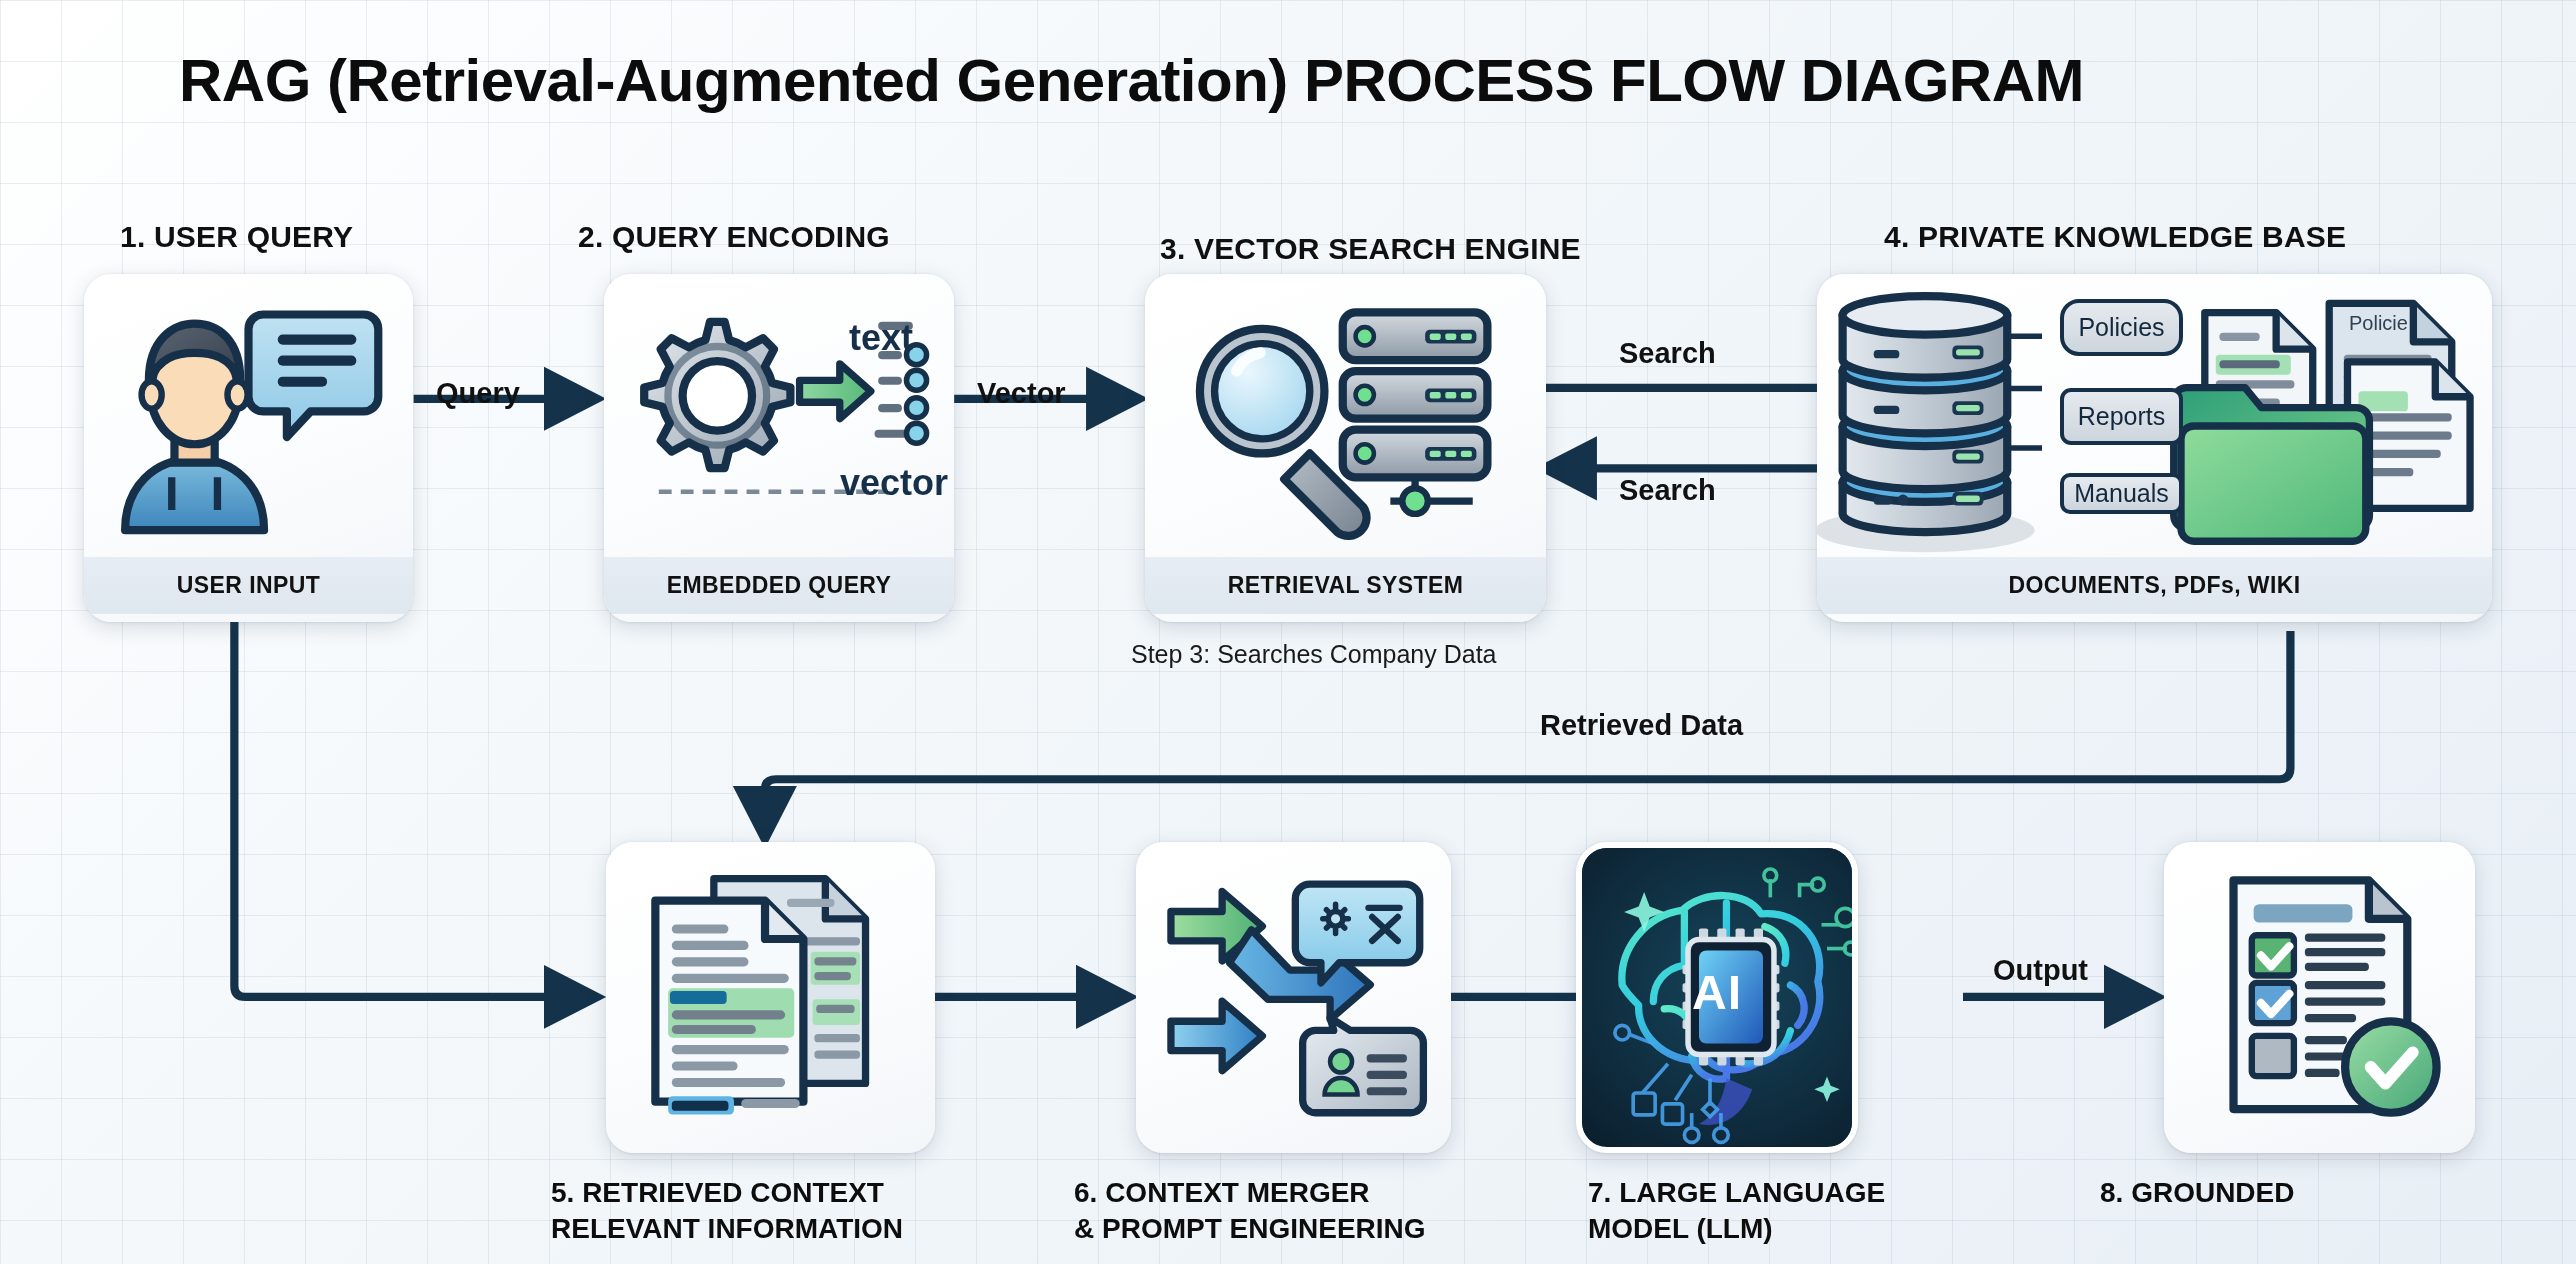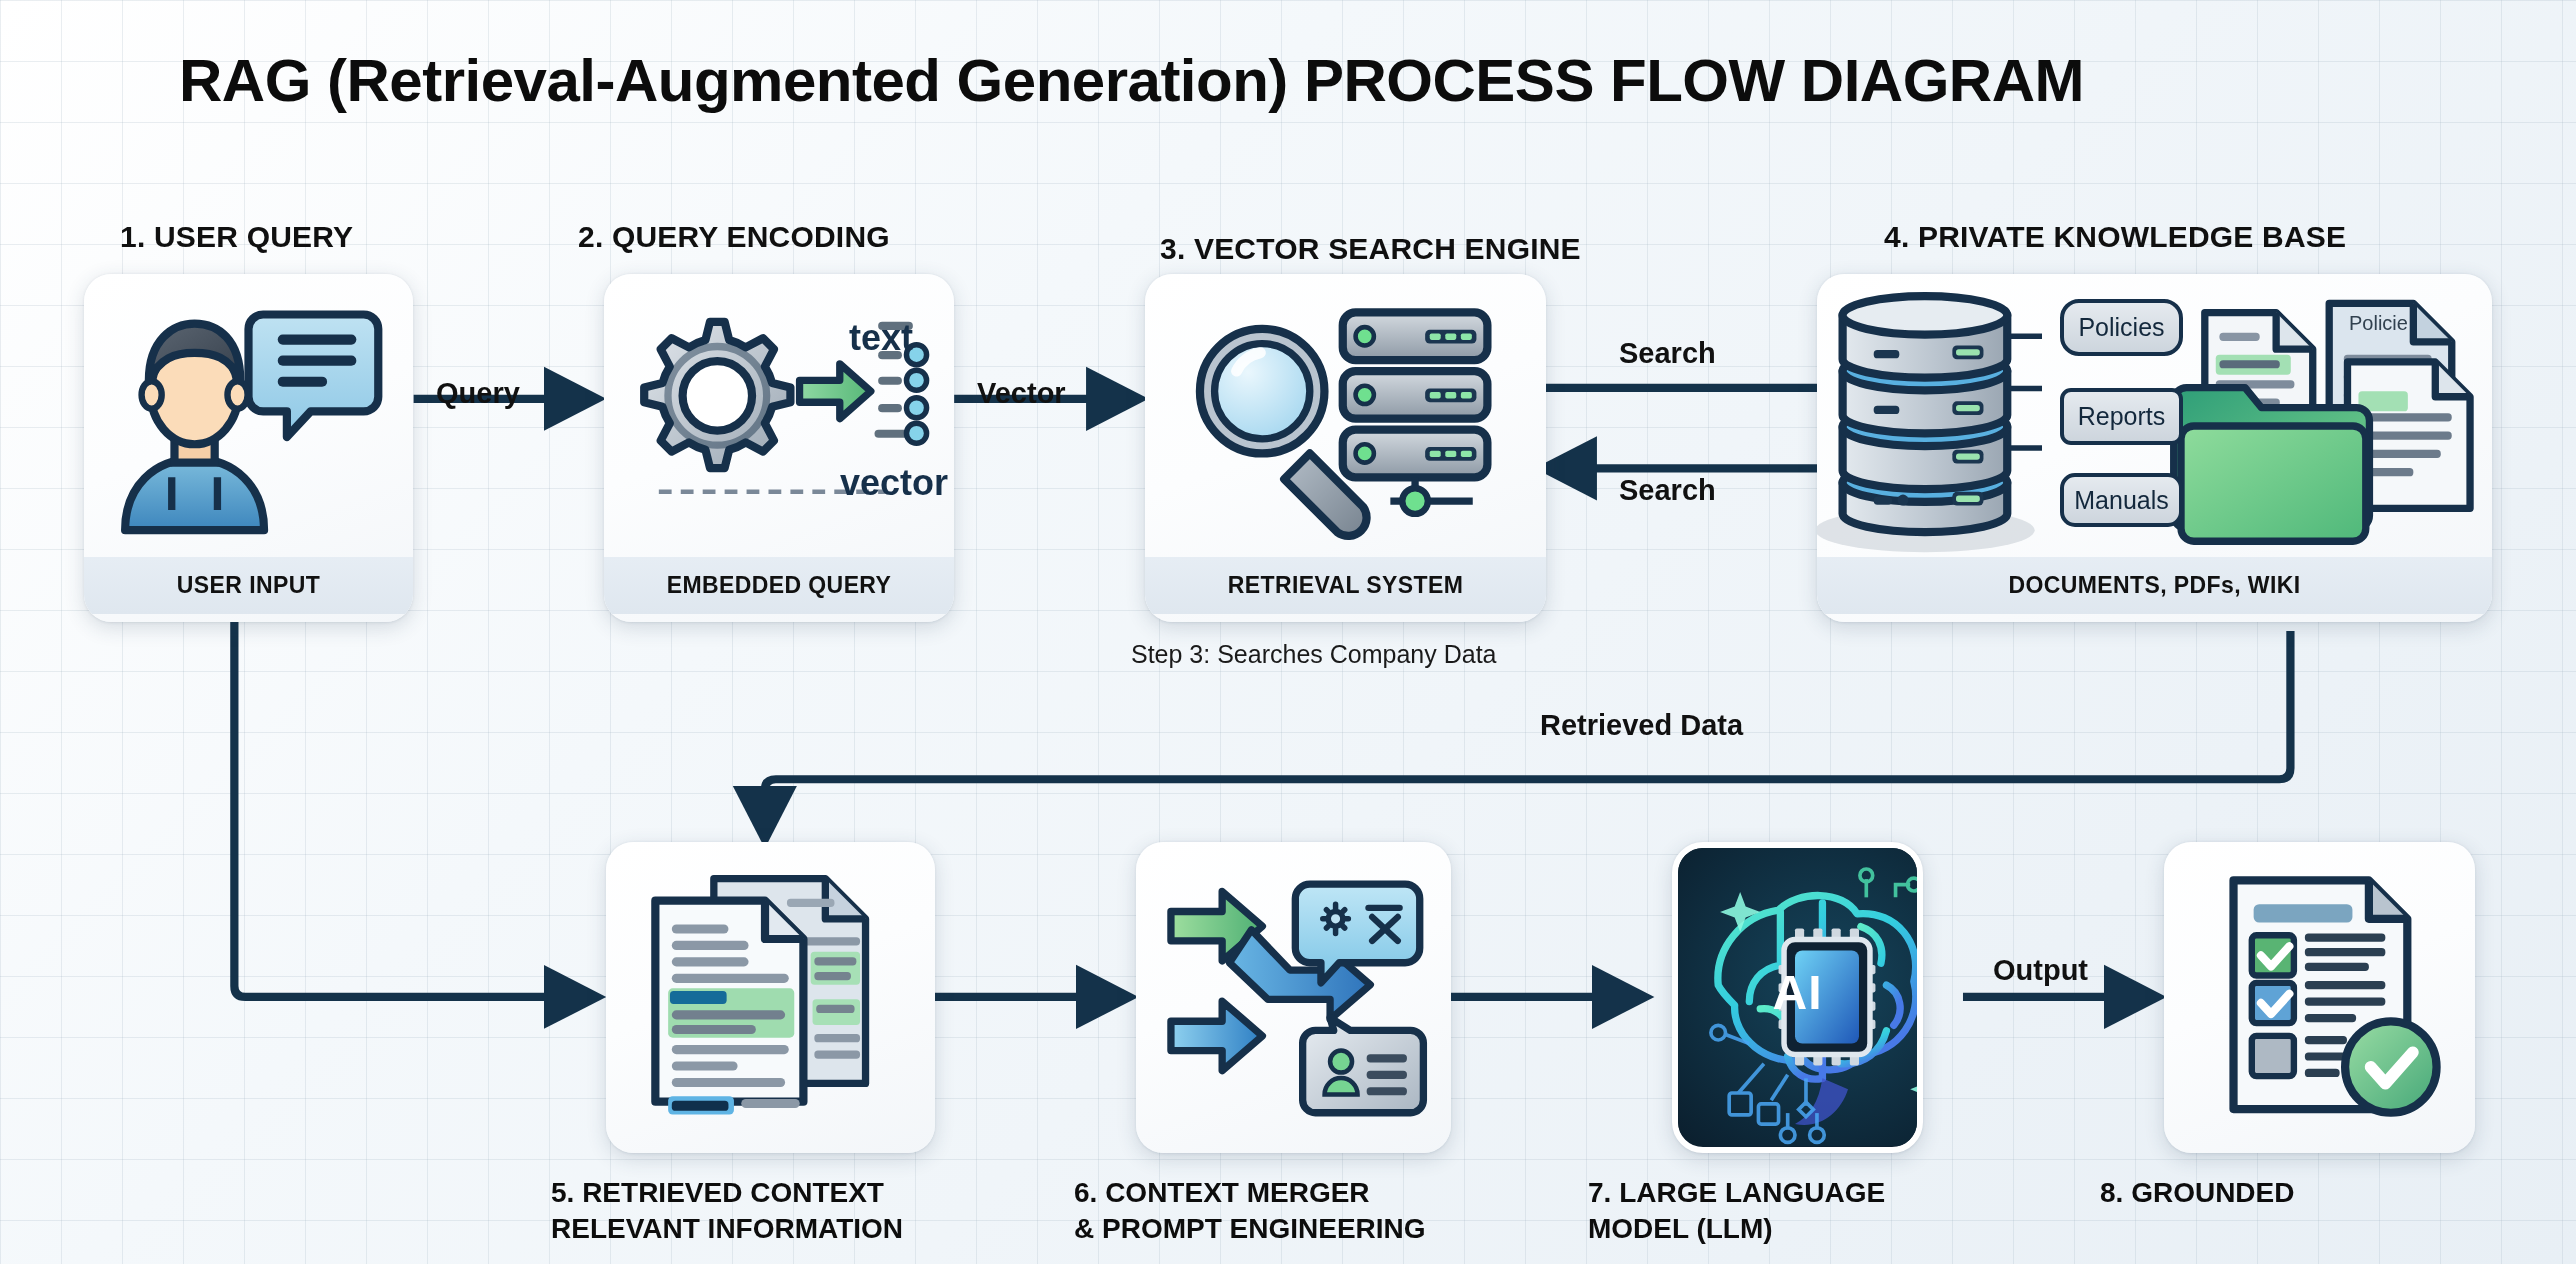--- a/index.html
+++ b/index.html
@@ -338,22 +338,22 @@
         </linearGradient>
       </defs>
     </svg>
 
     <div style="position:absolute;left:243px;top:25px;width:123px;height:57px;border:4.6px solid #16304a;
                 border-radius:19px;background:linear-gradient(180deg,#e5eaef,#cdd5dd);
                 display:flex;align-items:center;justify-content:center;font-size:25px;color:#13283c;">Policies</div>
     <div style="position:absolute;left:243px;top:114px;width:123px;height:57px;border:4.6px solid #16304a;
                 border-radius:11px;background:linear-gradient(180deg,#e5eaef,#cdd5dd);
                 display:flex;align-items:center;justify-content:center;font-size:25px;color:#13283c;">Reports</div>
-    <div style="position:absolute;left:243px;top:199px;width:123px;height:54px;border:4.6px solid #16304a;
-                border-radius:15px;background:linear-gradient(180deg,#e5eaef,#cdd5dd);
+    <div style="position:absolute;left:243px;top:199px;width:123px;height:41px;border:4.6px solid #16304a;
+                border-radius:10px;background:linear-gradient(180deg,#e5eaef,#cdd5dd);
                 display:flex;align-items:center;justify-content:center;font-size:25px;color:#13283c;">Manuals</div>
 
     <div style="position:absolute;left:532px;top:38px;font-size:20px;color:#31414f;">Policie</div>
   </div>
   <div class="caption">DOCUMENTS, PDFs, WIKI</div>
 </div>
 
 <div class="edge-label" style="left:436px; top:377px;">Query</div>
 <div class="edge-label" style="left:977px; top:377px;">Vector</div>
 <div class="edge-label" style="left:1619px; top:337px;">Search</div>
@@ -454,21 +454,21 @@
         </linearGradient>
         <linearGradient id="cc" x1="0" y1="0" x2="1" y2="1">
           <stop offset="0" stop-color="#e8edf2"></stop>
             <stop offset="1" stop-color="#aab6c2"></stop>
         </linearGradient>
       </defs>
     </svg>
   </div>
 </div>
 
-<div class="card dark" style="left:1672px; top:842px; width:251px; height:311px;">
+<div class="card dark" style="left:1576px; top:842px; width:282px; height:311px;">
   <div class="art">
     <svg viewBox="0 0 326 326" width="298" height="298" style="position:absolute;left:0;top:0;">
       <defs>
         <radialGradient id="bgglow" cx=".5" cy=".45" r=".72">
           <stop offset="0" stop-color="#16455c"></stop>
             <stop offset="1" stop-color="#0b1f2e"></stop>
         </radialGradient>
         <linearGradient id="brain" x1="0" y1="0" x2=".6" y2="1">
           <stop offset="0" stop-color="#62f5cf"></stop>
             <stop offset=".5" stop-color="#36d6e8"></stop>

